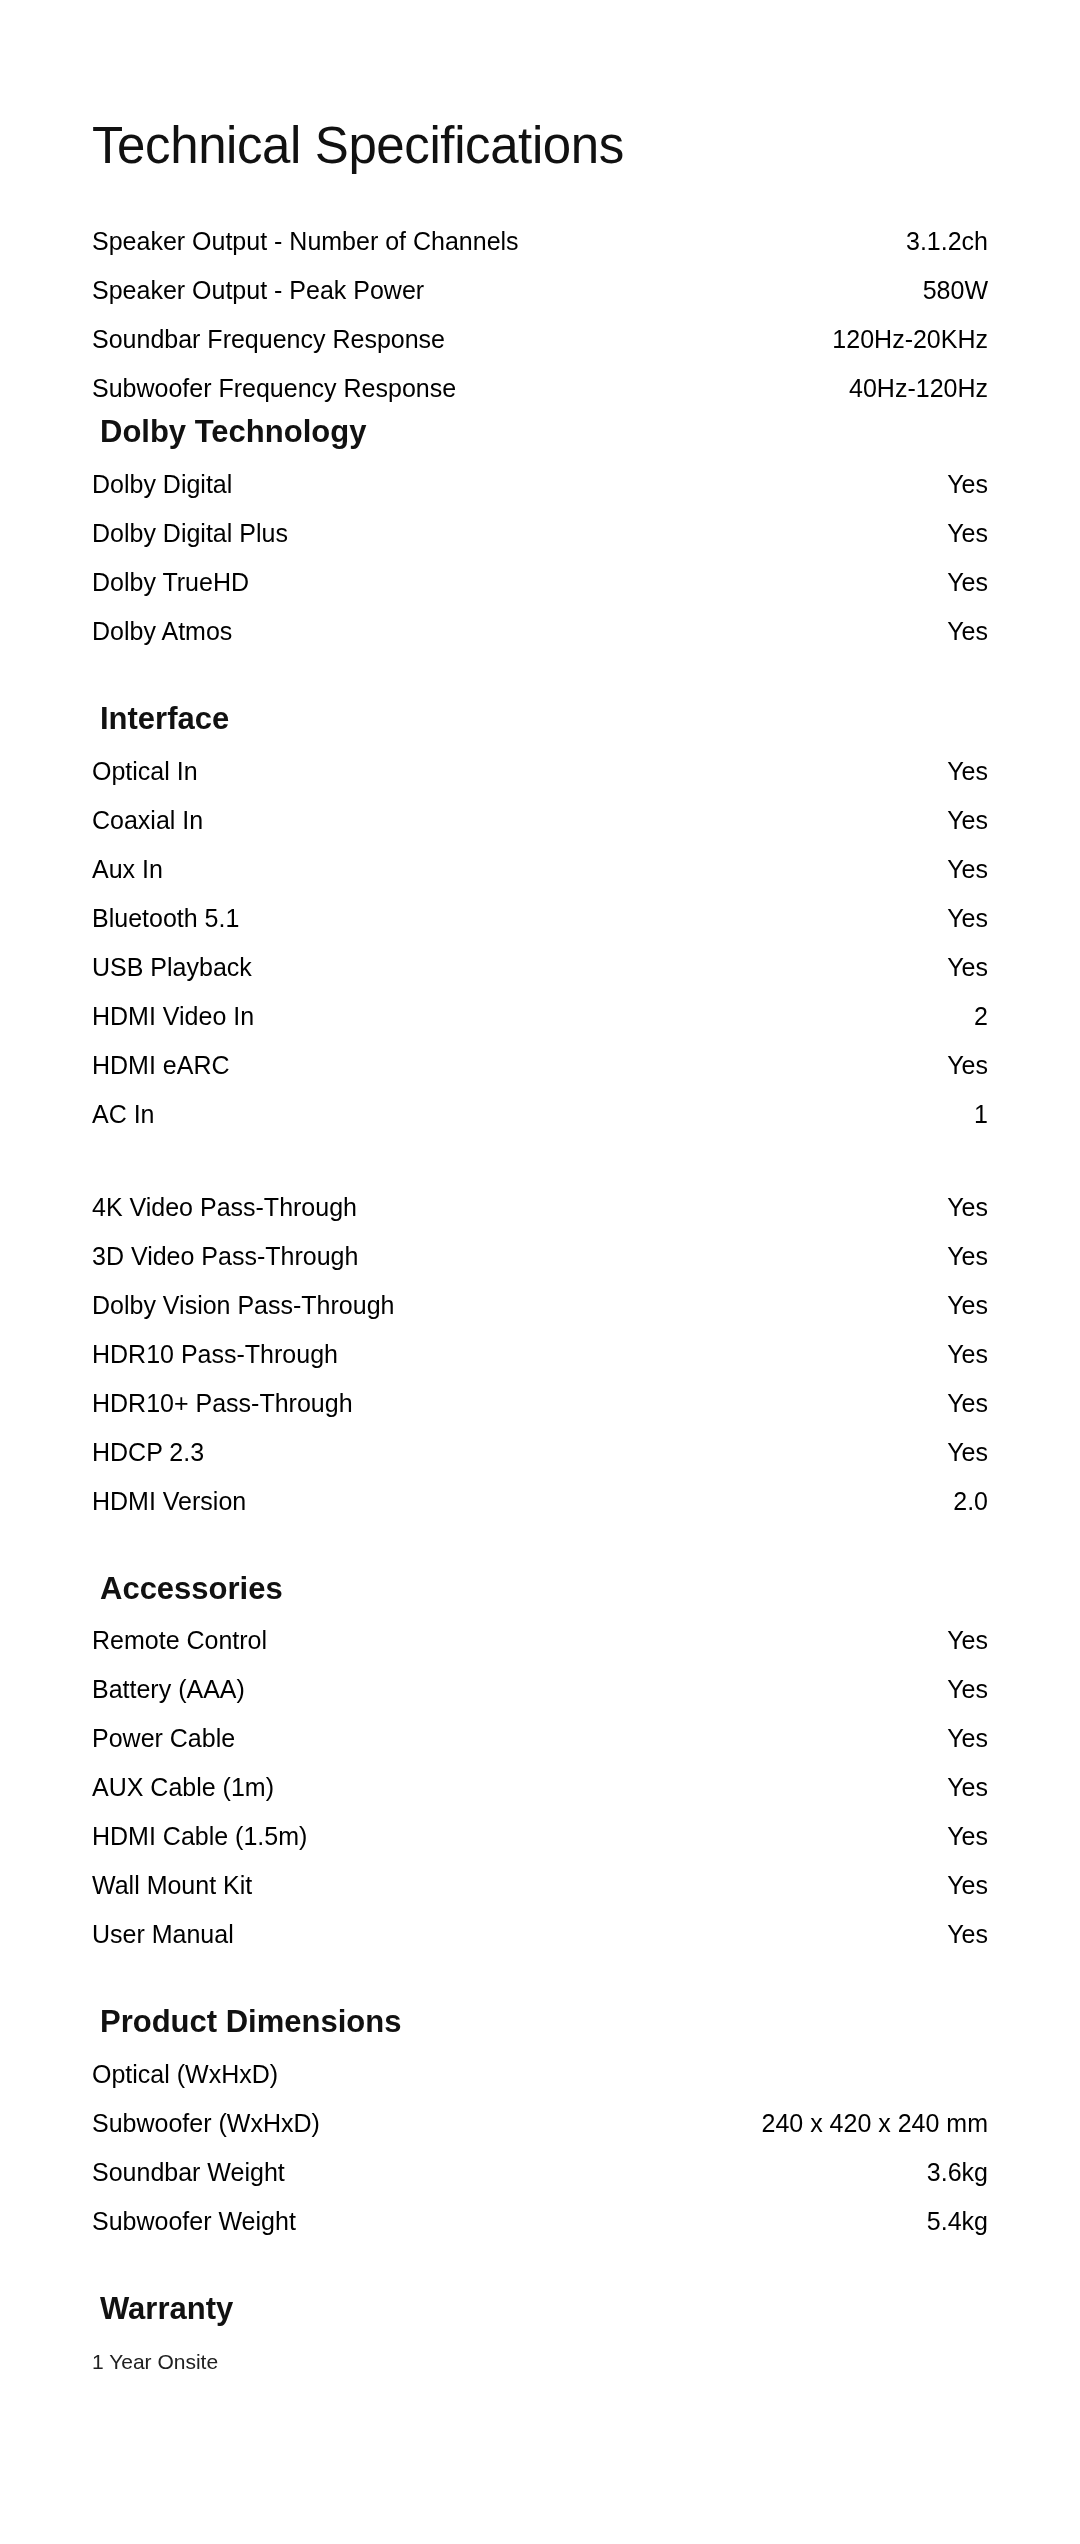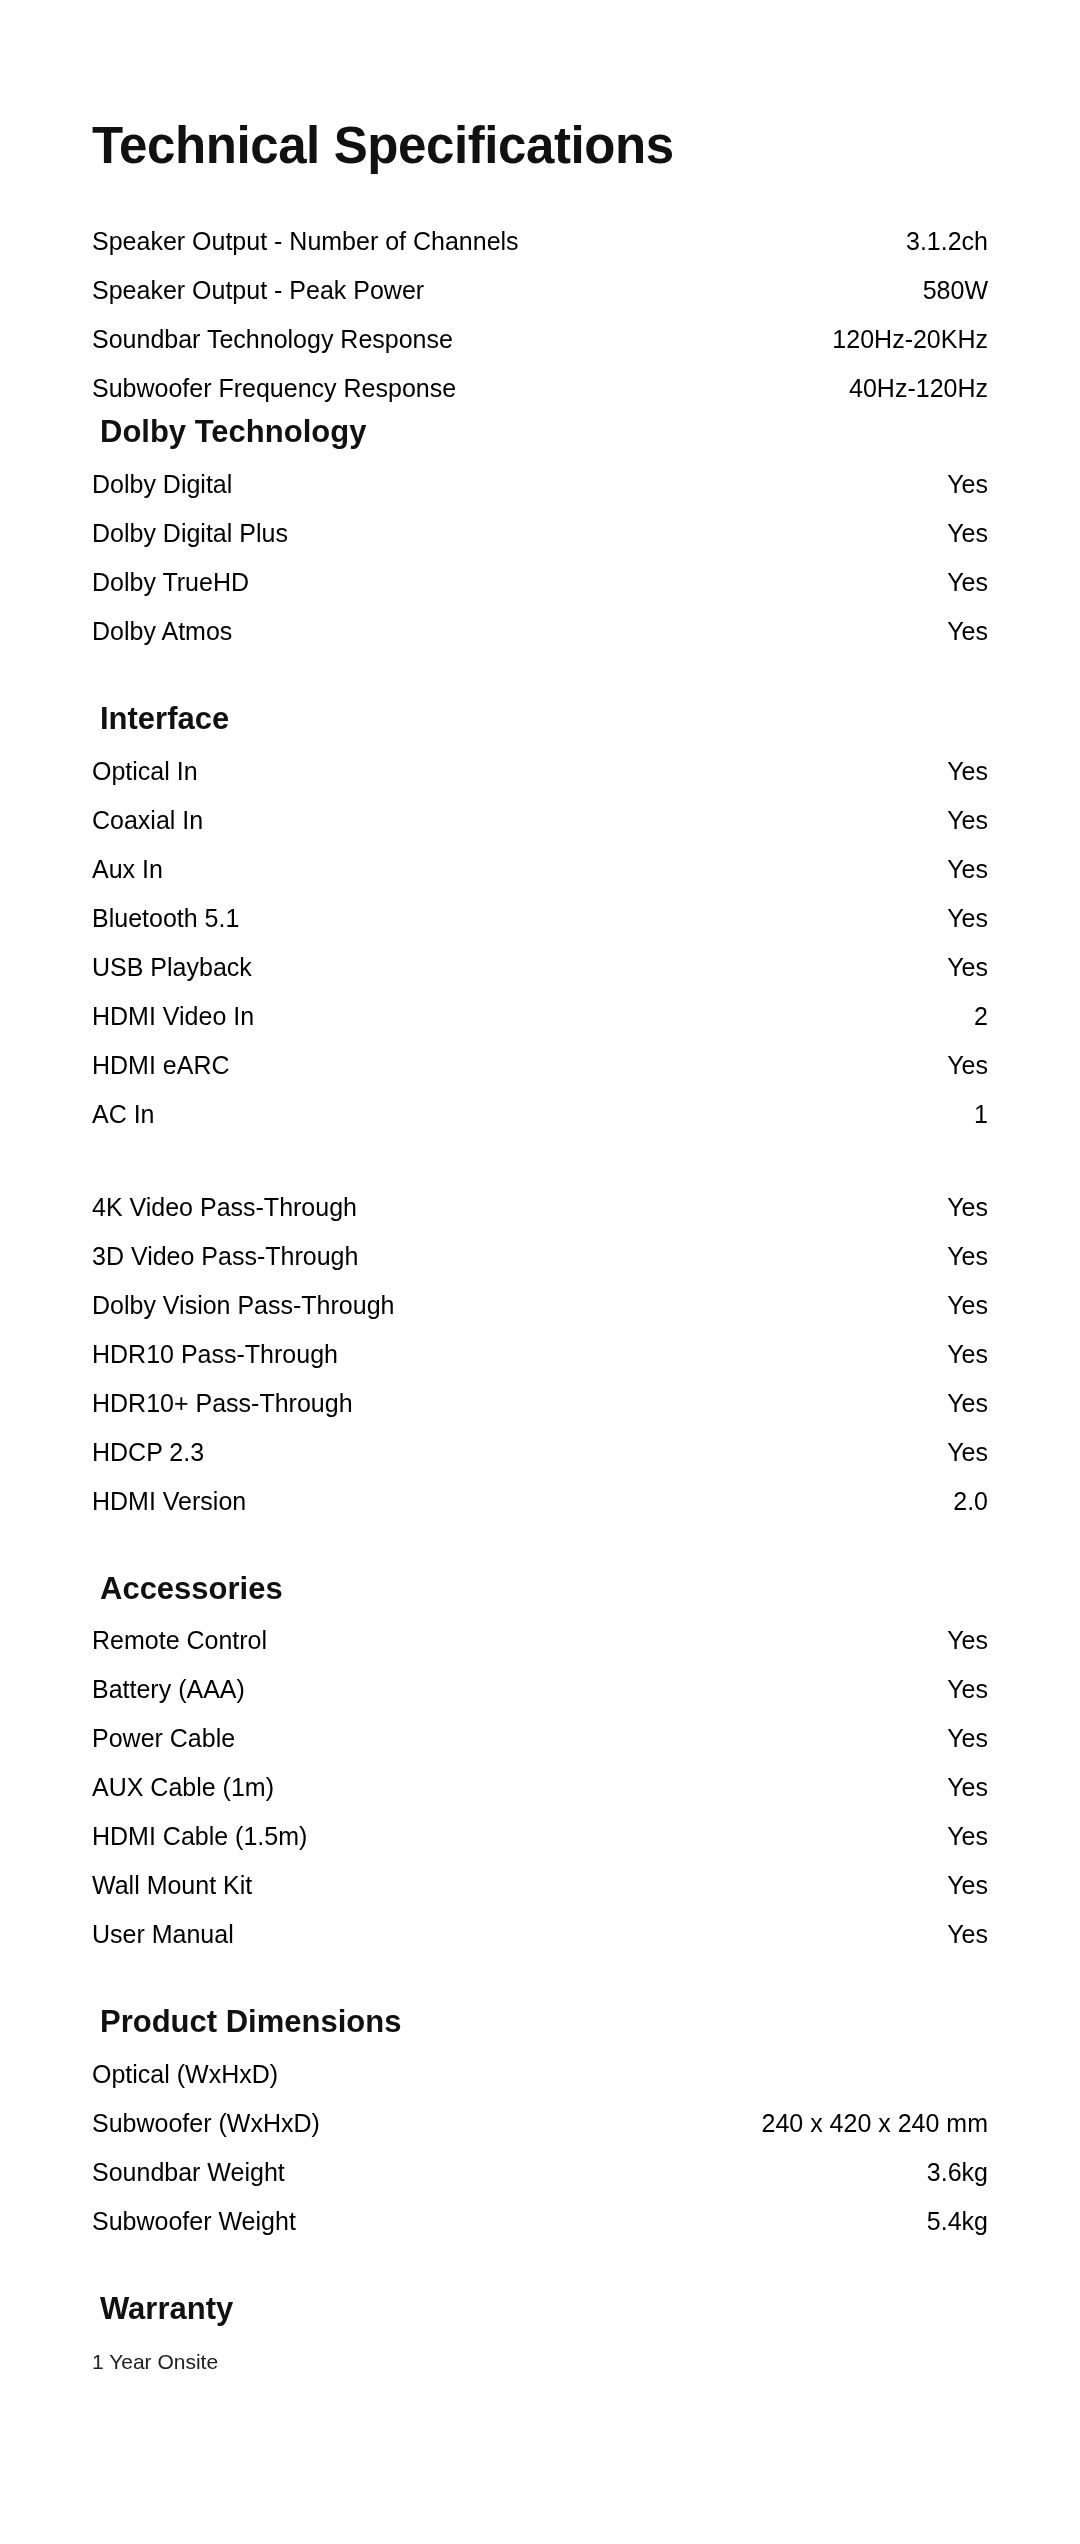--- a/index.html
+++ b/index.html
@@ -16,21 +16,21 @@
   }
   .page {
     box-sizing: border-box;
     width: 1080px;
     min-height: 2544px;
     padding: 118px 92px 60px 92px;
     background: #ffffff;
   }
   .doc-title {
     font-size: 51px;
-    font-weight: bold;
+    font-weight: normal;
     letter-spacing: -0.4px;
     color: #111111;
     margin: 0 0 44px 0;
     line-height: 1.08;
   }
   .section {
     margin-bottom: 0;
   }
   .section + .section {
     margin-top: 44px;
@@ -79,21 +79,21 @@
   <div class="intro-block">
       <div class="spec-row">
         <span class="spec-label">Speaker Output - Number of Channels</span>
         <span class="spec-value">3.1.2ch</span>
       </div>
       <div class="spec-row">
         <span class="spec-label">Speaker Output - Peak Power</span>
         <span class="spec-value">580W</span>
       </div>
       <div class="spec-row">
-        <span class="spec-label">Soundbar Technology Response</span>
+        <span class="spec-label">Soundbar Frequency Response</span>
         <span class="spec-value">120Hz-20KHz</span>
       </div>
       <div class="spec-row">
         <span class="spec-label">Subwoofer Frequency Response</span>
         <span class="spec-value">40Hz-120Hz</span>
       </div>
     </div>
   <div id="sections-root">
       <div class="section">
         <h2 class="section-title">Dolby Technology</h2>

